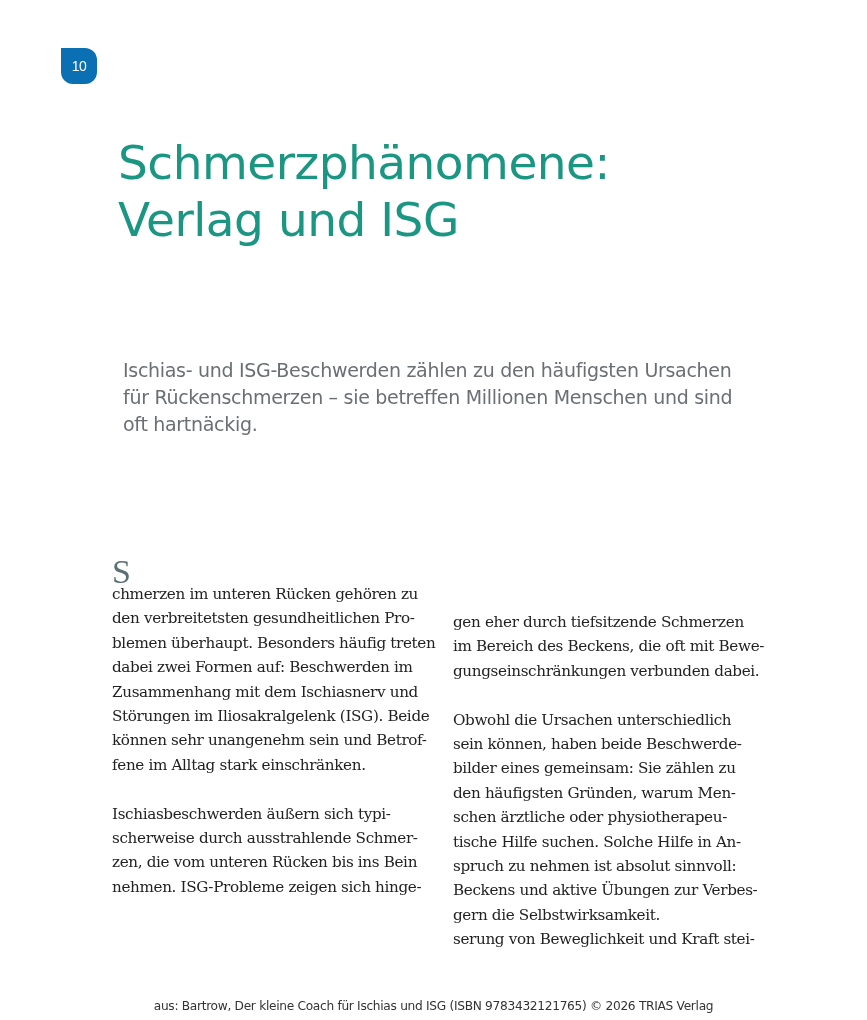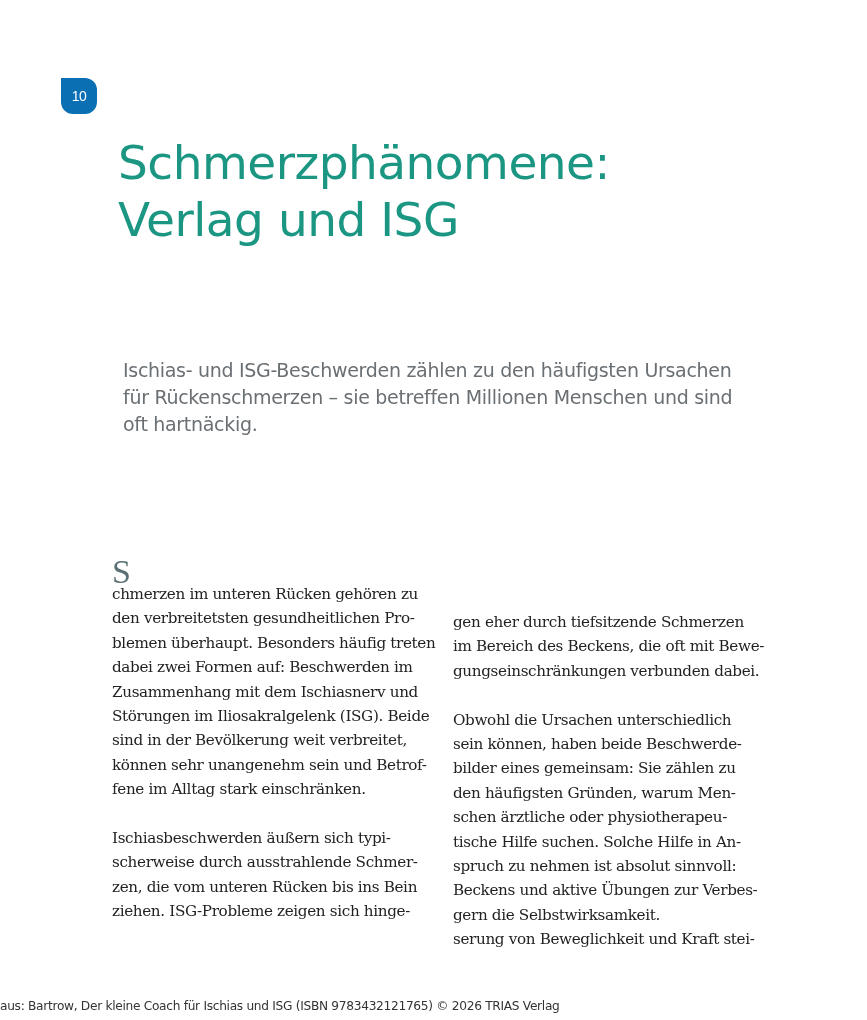--- a/index.html
+++ b/index.html
@@ -9,21 +9,21 @@
     }
     body {
       width: 867px;
       height: 1020px;
       position: relative;
       overflow: hidden;
     }
     .page-badge {
       position: absolute;
       left: 61px;
-      top: 78px;
+      top: 48px;
       width: 36px;
       height: 36px;
       background: #0b6fb3;
       border-radius: 0 12px 12px 12px;
       color: #ffffff;
       font-family: "Liberation Sans", sans-serif;
       font-size: 14px;
       display: flex;
       align-items: center;
       justify-content: center;
@@ -74,21 +74,21 @@
       font-size: 34px;
       line-height: 20px;
       color: #5a7075;
       letter-spacing: -1px;
     }
     .footer {
       position: absolute;
       left: 0;
       width: 867px;
       top: 999px;
-      text-align: left;
+      text-align: center;
       font-family: "DejaVu Sans", sans-serif;
       font-size: 12.2px;
       color: #333333;
       letter-spacing: -0.3px;
     }
   </style>
 </head>
 <body>
 
 <div class="page-badge">
@@ -107,29 +107,28 @@
 </div>
 
 <div class="col col-left">
   <p>
     <span><span class="dropcap">S</span><span style="display:inline">chmerzen im unteren Rücken gehören zu</span></span>
     <span>den verbreitetsten gesundheitlichen Pro-</span>
     <span>blemen überhaupt. Besonders häufig treten</span>
     <span>dabei zwei Formen auf: Beschwerden im</span>
     <span>Zusammenhang mit dem Ischiasnerv und</span>
     <span>Störungen im Iliosakralgelenk (ISG). Beide</span>
-    <span>sind in der Bevölkerung weit verbreitet,</span>
     <span>können sehr unangenehm sein und Betrof-</span>
     <span>fene im Alltag stark einschränken.</span>
   </p>
   <p>
     <span>Ischiasbeschwerden äußern sich typi-</span>
     <span>scherweise durch ausstrahlende Schmer-</span>
     <span>zen, die vom unteren Rücken bis ins Bein</span>
-    <span>ziehen. ISG-Probleme zeigen sich hinge-</span>
+    <span>nehmen. ISG-Probleme zeigen sich hinge-</span>
   </p>
 </div>
 
 <div class="col col-right">
   <p>
     <span>gen eher durch tiefsitzende Schmerzen</span>
     <span>im Bereich des Beckens, die oft mit Bewe-</span>
     <span>gungseinschränkungen verbunden dabei.</span>
   </p>
   <p>

